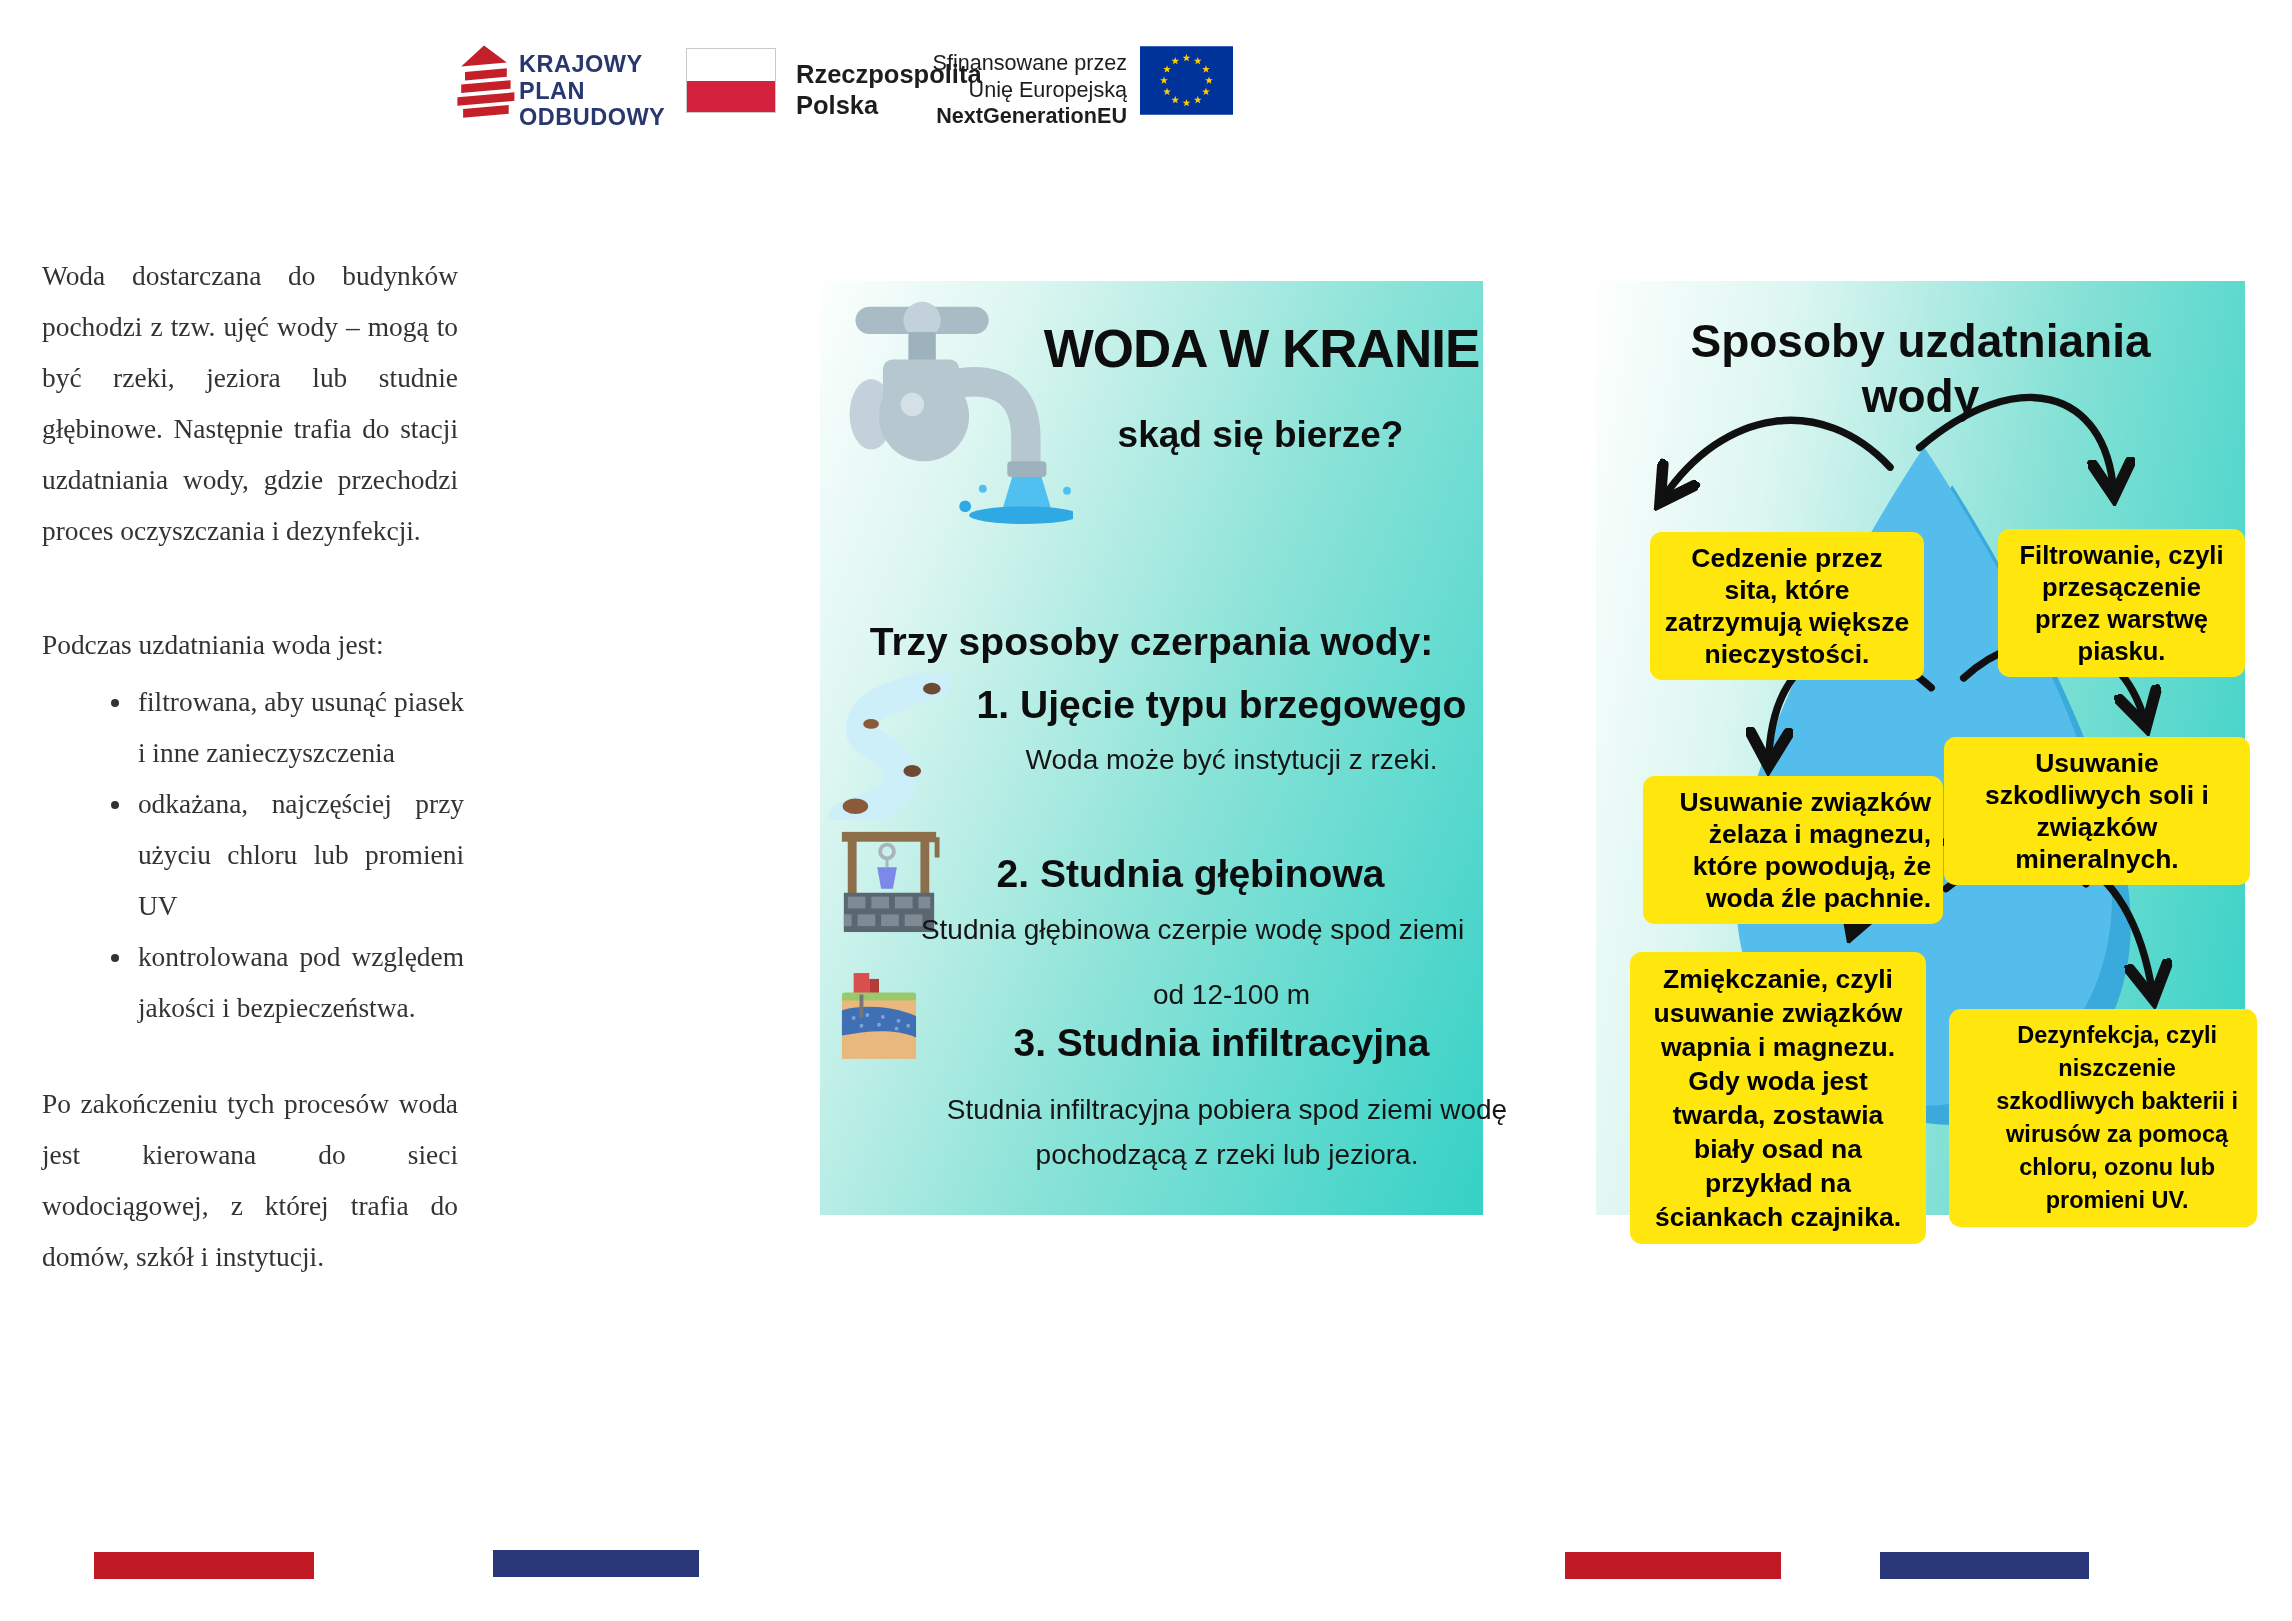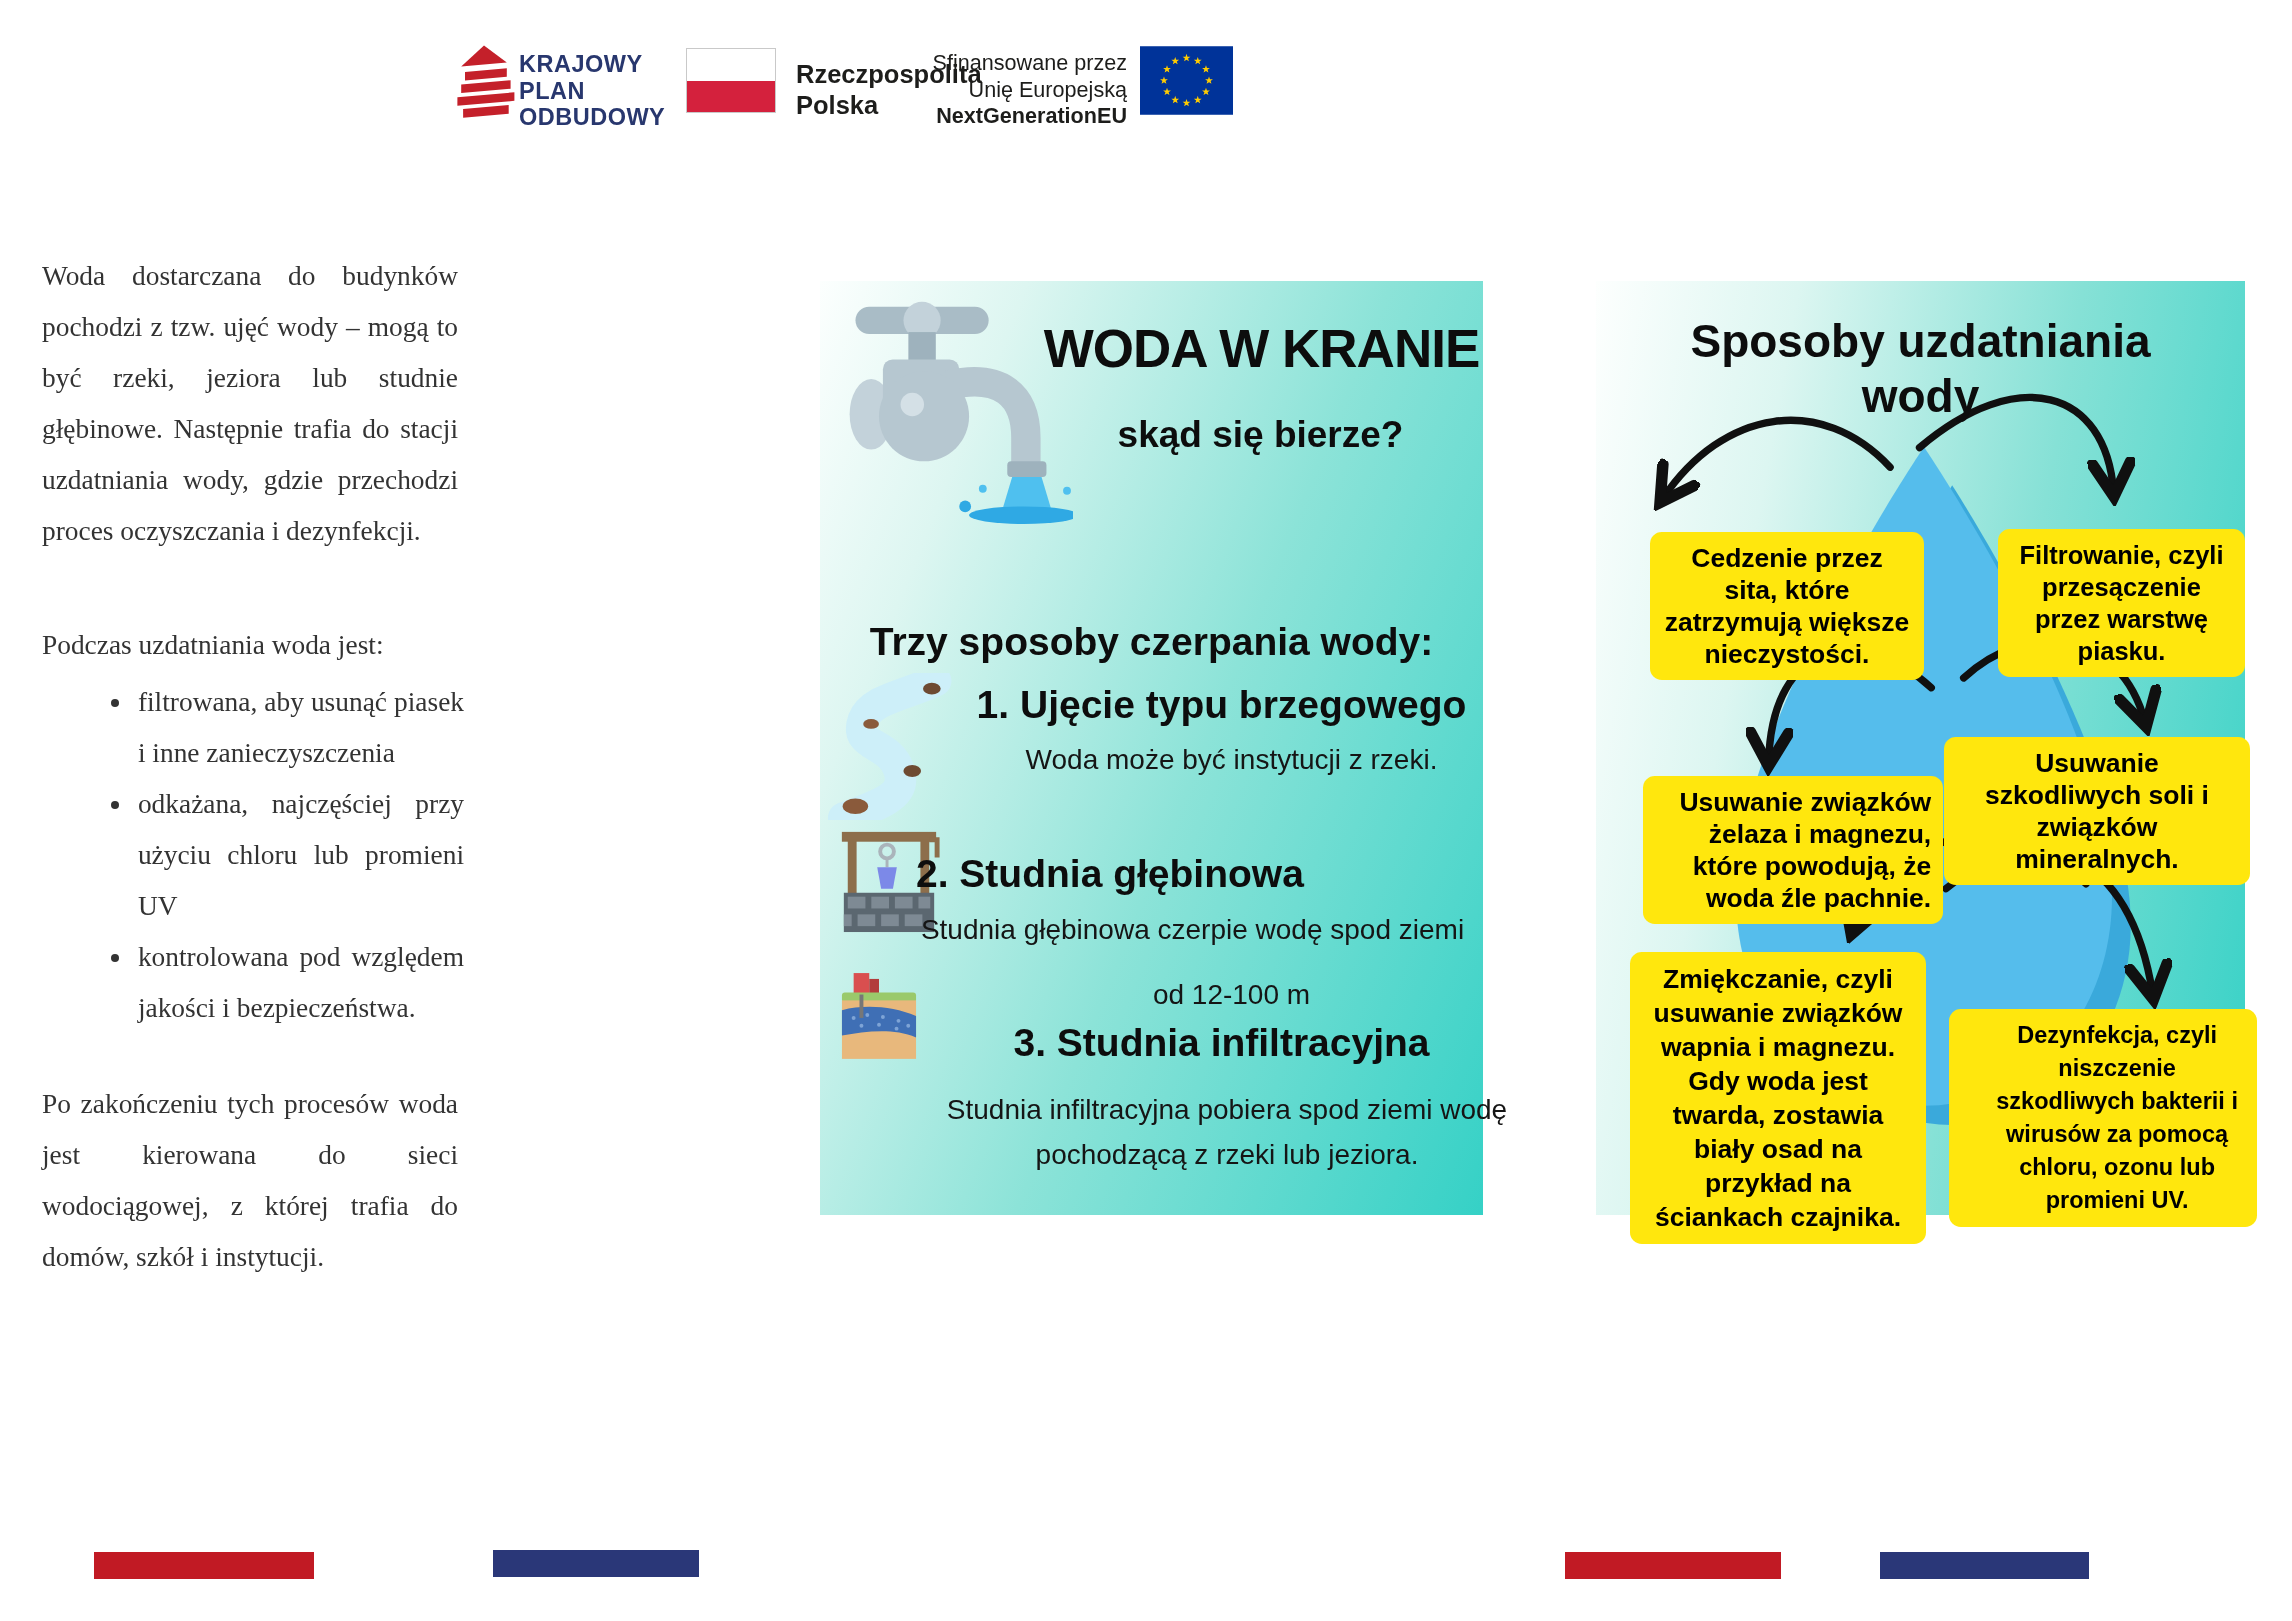--- a/index.html
+++ b/index.html
@@ -39,21 +39,21 @@
 
   
   .m-title { left:216px; top:37px; width:451px; text-align:center; font-weight:bold;
     font-size:53px; letter-spacing:-1px; color:#0d0d0d; white-space:nowrap; }
   .m-sub { left:225px; top:133px; width:431px; text-align:center; font-weight:bold;
     font-size:37px; color:#0d0d0d; }
   .m-heading { left:0px; top:339px; width:663px; text-align:center; font-weight:bold;
     font-size:39px; color:#0d0d0d; }
   .m-item-h1 { left:127px; top:402px; width:549px; text-align:center; font-weight:bold; font-size:39px; color:#0d0d0d; }
   .m-item-d1 { left:98px; top:463px; width:627px; text-align:center; font-size:28px; color:#151515; }
-  .m-item-h2 { left:96px;  top:571px; width:549px; text-align:left; font-weight:bold; font-size:39px; color:#0d0d0d; }
+  .m-item-h2 { left:96px;  top:571px; width:549px; text-align:center; font-weight:bold; font-size:39px; color:#0d0d0d; }
   .m-item-d2 { left:59px;  top:633px; width:627px; text-align:center; font-size:28px; color:#151515; }
   .m-item-d2b{ left:98px; top:698px; width:627px; text-align:center; font-size:28px; color:#151515; }
   .m-item-h3 { left:127px; top:740px; width:549px; text-align:center; font-weight:bold; font-size:39px; color:#0d0d0d; }
   .m-item-d3 { left:103px; top:806px; width:608px; text-align:center; font-size:28px; line-height:45px; color:#151515; }
 
   
   .r-title { left:0; top:9.8px; width:649px; text-align:center; font-weight:bold;
     font-size:46px; line-height:55px; color:#0d0d0d;margin-top:23px; }
   .ylabel { position:absolute; background:#ffe70d; border-radius:11.8px;
     font-weight:bold; text-align:center; color:#000; padding:9.8px 11.8px;

